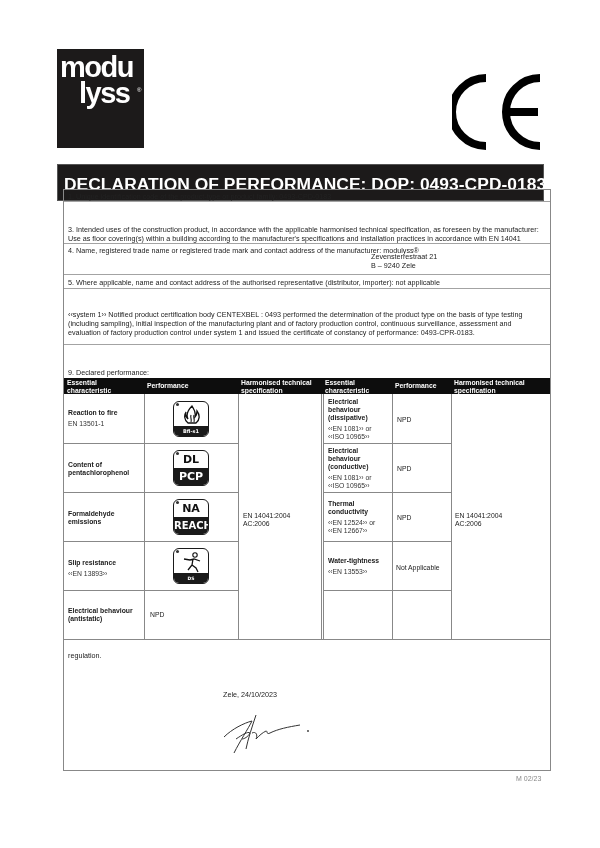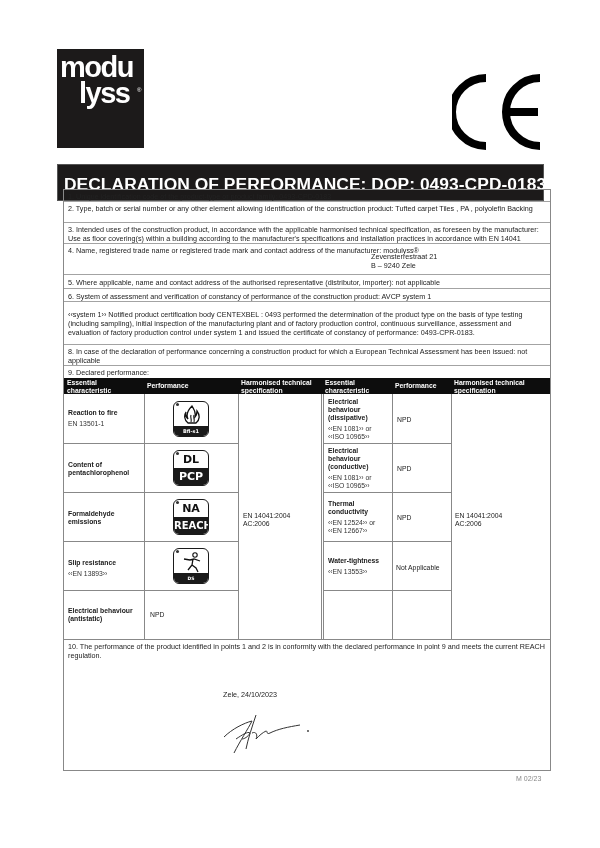--- a/index.html
+++ b/index.html
@@ -49,35 +49,32 @@
   <path d="M88 4 A34 34 0 0 0 88 72" fill="none" stroke="#000" stroke-width="8"></path>
   <rect x="58" y="34" width="28" height="8" fill="#000"></rect>
 </svg>
 
 <div class="title-bar">
   <span>DECLARATION OF PERFORMANCE: DOP: 0493-CPD-0183</span>
 </div>
 
 <div class="frame">
   <div class="row" style="top:0;height:12px;">1. Unique identification code of the product-type or product family:  0493-CPD-0183</div>
-  <div class="row" style="top:12px;height:21px;">2. Type, batch or serial number or any other element allowing identification of the construction product: Tufted carpet Tiles , PA , polyolefin Backing</div>
   <div class="row" style="top:33px;height:21px;">3. Intended uses of the construction product, in accordance with the applicable harmonised technical specification, as foreseen by the manufacturer: Use as floor covering(s) within a building according to the manufacturer's specifications and installation practices in accordance with EN 14041</div>
   <div class="row" style="top:54px;height:31px;">
     <span>4. Name, registered trade name or registered trade mark and contact address of the manufacturer: modulyss®</span>
     <div class="addr">
       <div>Zevensterrestraat 21</div>
       <div>B – 9240 Zele</div>
     </div>
   </div>
   <div class="row" style="top:85px;height:14px;padding-top:3px;">5. Where applicable, name and contact address of the authorised representative (distributor, importer):  not applicable</div>
-  <div class="row" style="top:99px;height:13px;padding-top:3px;">6. System of assessment and verification of constancy of performance of the construction product:   AVCP system 1</div>
   <div class="row" style="top:112px;height:43px;padding-top:3px;">
     <div style="margin-top:5px;">‹‹system 1›› Notified product certification body CENTEXBEL : 0493 performed the determination of the product type on the basis of type testing (including sampling), initial inspection of the manufacturing plant and of factory production control, continuous surveillance, assessment and evaluation of factory production control under system 1 and issued the certificate of constancy of performance: 0493-CPR-0183.</div>
   </div>
-  <div class="row" style="top:155px;height:21px;">8. In case of the declaration of performance concerning a construction product for which a European Technical Assessment has been issued: not applicable</div>
   <div class="row" style="top:176px;height:12px;border-bottom:none;">9. Declared performance:</div>
 
   <div class="th" style="left:0;width:80px;">Essential characteristic</div>
   <div class="th" style="left:80px;width:94px;padding-top:4px;">Performance</div>
   <div class="th" style="left:174px;width:84px;">Harmonised technical specification</div>
   <div class="th" style="left:258px;width:70px;">Essential characteristic</div>
   <div class="th" style="left:328px;width:59px;padding-top:4px;">Performance</div>
   <div class="th" style="left:387px;width:99px;">Harmonised technical specification</div>
 
   <div class="vline" style="left:80px;top:204px;height:245px;"></div>
@@ -168,21 +165,20 @@
     <span style="font-weight:bold;display:block;">Water-tightness</span>
     <span style="display:block;margin-top:3px;color:#333;">‹‹EN 13553››</span>
   </div>
   <div style="position:absolute;left:332px;top:374px;font-size:6.8px;">Not Applicable</div>
 
   <div style="position:absolute;left:391px;top:322px;font-size:6.8px;line-height:8px;">
     <div>EN 14041:2004</div>
     <div>AC:2006</div>
   </div>
 
-  <div class="footer-text" style="left:4px;top:452px;">10. The performance of the product identified in points 1 and 2 is in conformity with the declared performance in point 9 and  meets the current REACH</div>
   <div class="footer-text" style="left:4px;top:461px;">regulation.</div>
   <div class="footer-text" style="left:159px;top:500px;">Zele,  24/10/2023</div>
 </div>
 
 <svg class="sig" viewBox="0 0 90 50">
   <path d="M2 28 C10 20 22 14 30 12 C26 20 18 32 12 44 M14 30 C20 26 26 22 28 24 C26 28 22 30 20 30 M34 6 C30 18 26 30 24 40 M30 24 C34 22 36 26 34 30 C38 26 40 24 44 22 C46 22 44 26 48 24 C56 20 66 18 78 16" fill="none" stroke="#333" stroke-width="1"></path>
   <circle cx="86" cy="22" r="0.9" fill="#333"></circle>
 </svg>
 
 <div class="code">M 02/23</div>

